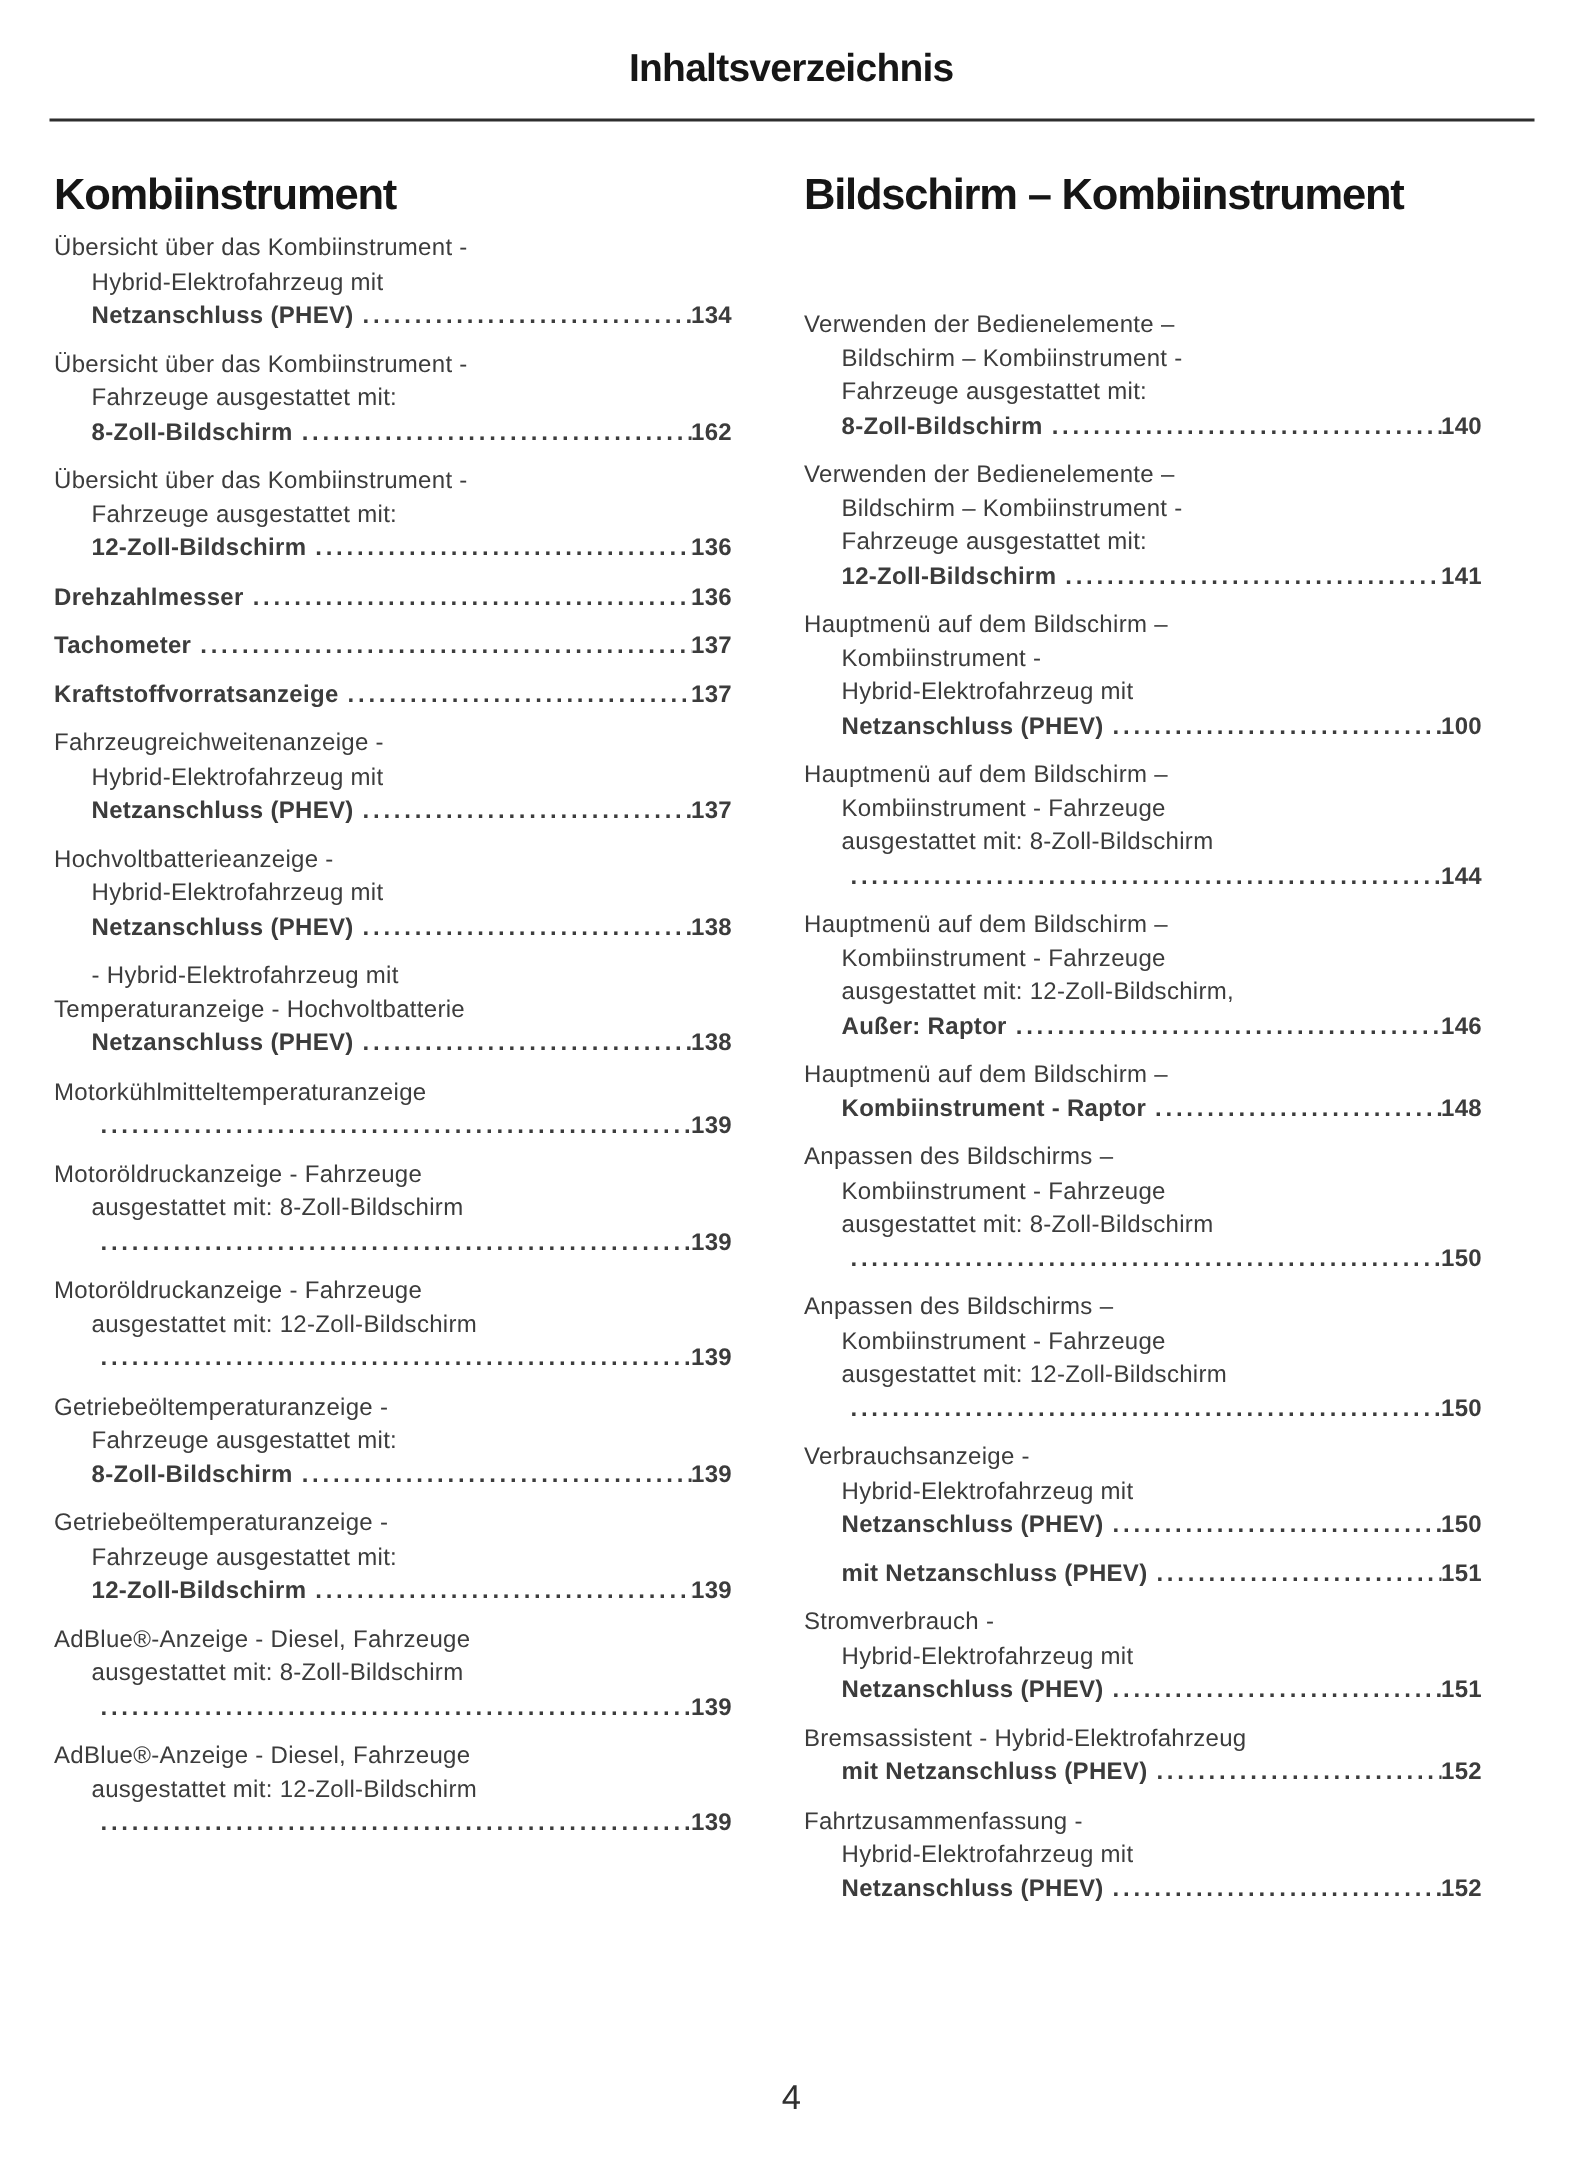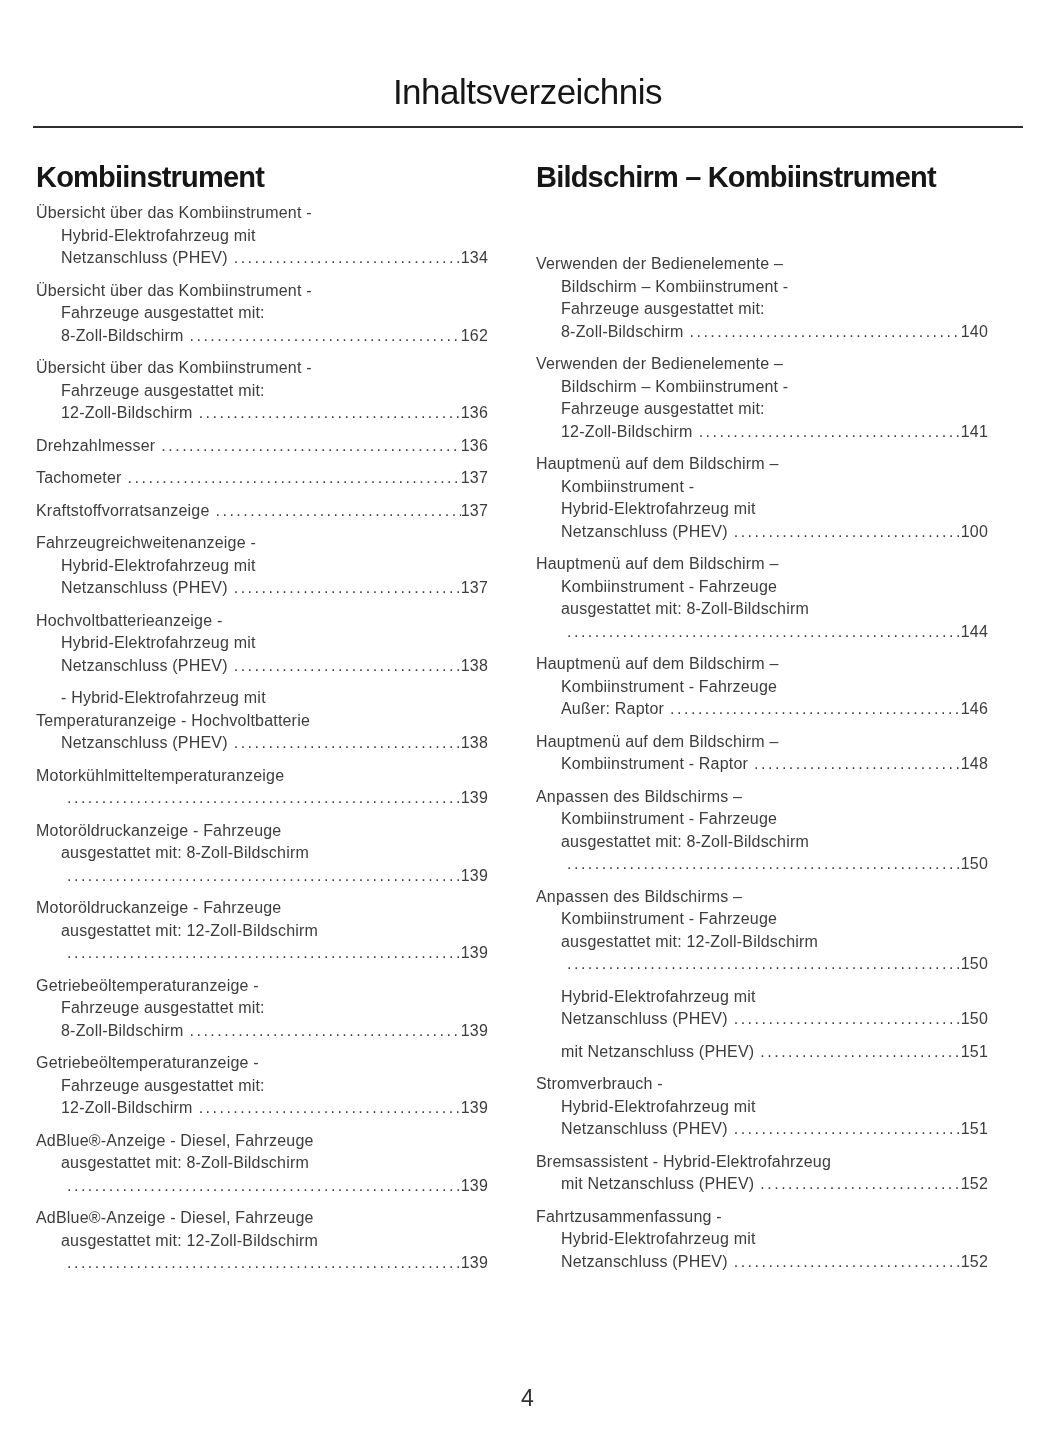--- a/index.html
+++ b/index.html
@@ -9,25 +9,25 @@
     overflow: hidden;
   }
   .sheet {
     position: relative;
     width: 1055px; height: 1448px;
     background: #ffffff;
     color: #3c3c3c;
   }
   .page-title {
     margin: 0;
-    padding-top: 73px;
+    padding-top: 26px;
     text-align: center;
-    font-size: 35px;
+    font-size: 26px;
     line-height: 38px;
-    font-weight: 400;
+    font-weight: 700;
     letter-spacing: -0.5px;
     color: #161616;
   }
   .title-rule {
     border: none;
     height: 2px;
     background: #2e2e2e;
     margin: 15px 32px 0 33px;
   }
   .columns {
@@ -48,21 +48,21 @@
   .col-right .section-heading { margin-bottom: 60px; }
   .entry {
     margin-bottom: 10px;
     font-size: 16px;
     line-height: 22.5px;
     letter-spacing: 0.2px;
     color: #3c3c3c;
   }
   .line { white-space: nowrap; }
   .line:not(.first) { padding-left: 25px; }
-  .line.last { display: flex; align-items: flex-start; }
+  .line.last { display: flex; align-items: flex-start; font-weight: bold; }
   .line .t { flex: 0 0 auto; }
   .leader {
     flex: 1 1 auto;
     min-width: 0;
     overflow: hidden;
     white-space: nowrap;
     letter-spacing: 2.5px;
     padding-left: 6px;
     color: #3c3c3c;
   }
@@ -258,20 +258,21 @@
             <div class="line">Kombiinstrument - Fahrzeuge</div>
             <div class="line">ausgestattet mit: 8-Zoll-Bildschirm</div>
             <div class="line last">
               <span class="leader">......................................................................................................................................................</span>
               <span class="pg">144</span>
             </div>
           </div>
           <div class="entry">
             <div class="line first">Hauptmenü auf dem Bildschirm –</div>
             <div class="line">Kombiinstrument - Fahrzeuge</div>
+            <div class="line">ausgestattet mit: 12-Zoll-Bildschirm,</div>
             <div class="line last">
               <span class="t">Außer: Raptor</span>
               <span class="leader">......................................................................................................................................................</span>
               <span class="pg">146</span>
             </div>
           </div>
           <div class="entry">
             <div class="line first">Hauptmenü auf dem Bildschirm –</div>
             <div class="line last">
               <span class="t">Kombiinstrument - Raptor</span>
@@ -291,20 +292,21 @@
           <div class="entry">
             <div class="line first">Anpassen des Bildschirms –</div>
             <div class="line">Kombiinstrument - Fahrzeuge</div>
             <div class="line">ausgestattet mit: 12-Zoll-Bildschirm</div>
             <div class="line last">
               <span class="leader">......................................................................................................................................................</span>
               <span class="pg">150</span>
             </div>
           </div>
           <div class="entry">
+            <div class="line first">Verbrauchsanzeige -</div>
             <div class="line">Hybrid-Elektrofahrzeug mit</div>
             <div class="line last">
               <span class="t">Netzanschluss (PHEV)</span>
               <span class="leader">......................................................................................................................................................</span>
               <span class="pg">150</span>
             </div>
           </div>
           <div class="entry">
             <div class="line last">
               <span class="t">mit Netzanschluss (PHEV)</span>

